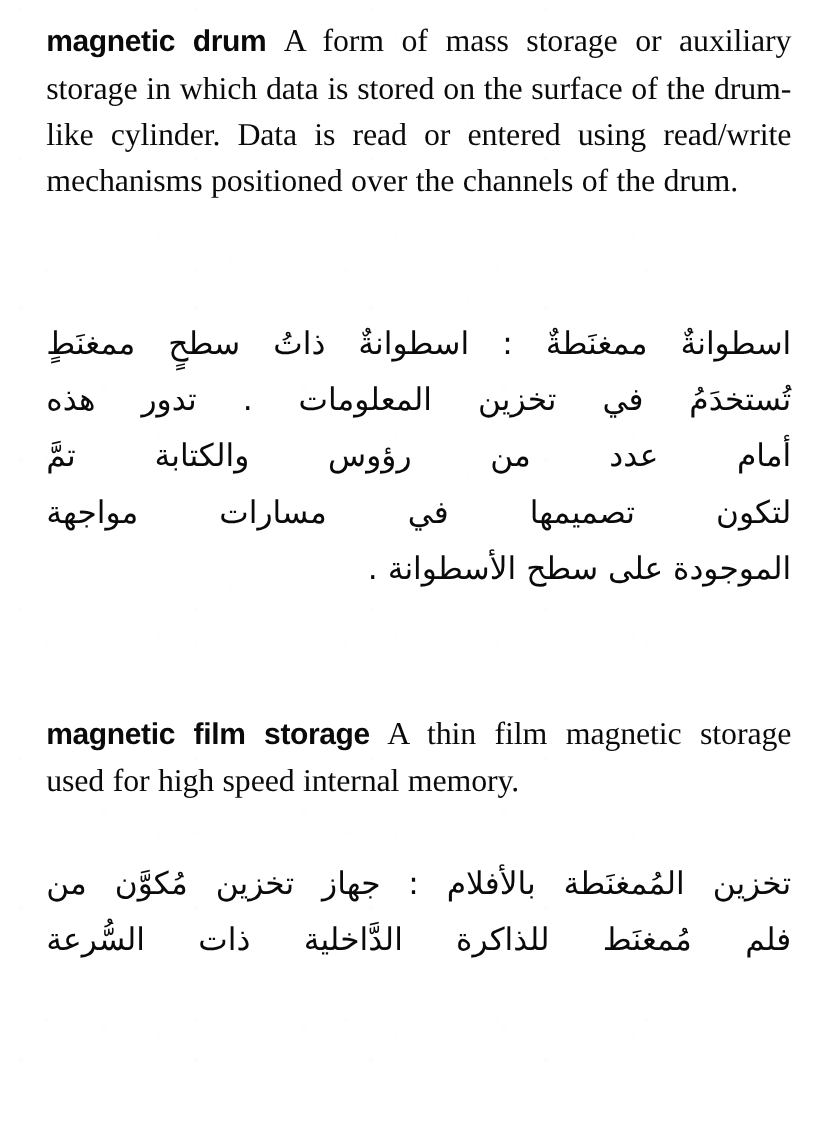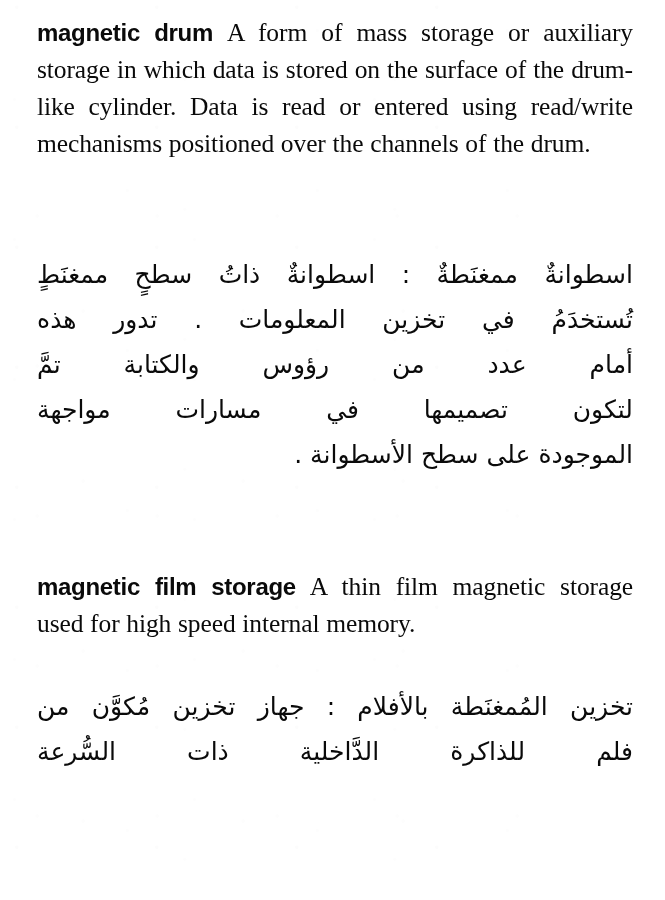--- a/index.html
+++ b/index.html
@@ -176,20 +176,21 @@
           <span>المُمغنَطة</span>
           <span>بالأفلام</span>
           <span>:</span>
           <span>جهاز</span>
           <span>تخزين</span>
           <span>مُكوَّن</span>
           <span>من</span>
         </span>
       <span class="arabic-line stretch">
           <span>فلم</span>
+          <span>مُمغنَط</span>
           <span>للذاكرة</span>
           <span>الدَّاخلية</span>
           <span>ذات</span>
           <span>السُّرعة</span>
         </span>
     </div>
 
   </div>
 </div>
 

